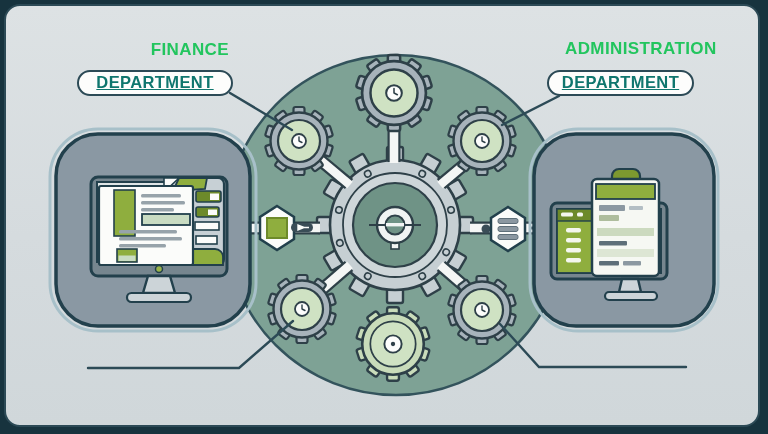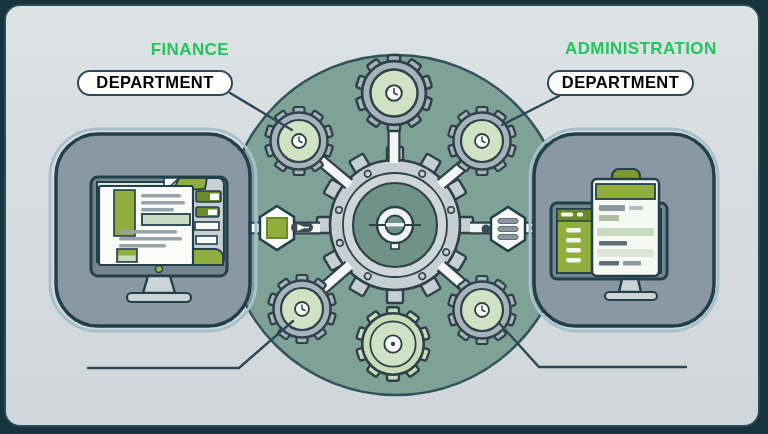--- a/index.html
+++ b/index.html
@@ -17,22 +17,22 @@
   }
   svg.art{position:absolute;left:0;top:0;width:768px;height:434px;}
   .toplabel{
     position:absolute;
     color:#22c55e;font-weight:bold;font-size:17px;letter-spacing:.4px;
     text-align:right;white-space:nowrap;
   }
   .pill{
     position:absolute;box-sizing:border-box;height:26px;
     background:#fdfdfc;border:2.5px solid #2c4a56;border-radius:14px;
-    color:#000000;font-weight:bold;font-size:16.5px;letter-spacing:.4px;
-    text-align:center;line-height:21px;
+    color:#0f766e;font-weight:bold;font-size:16.5px;letter-spacing:.4px;
+    text-align:center;line-height:21px;text-decoration:underline;
   }
   #finance-title{left:79px;top:40px;width:150px;}
   #finance-pill{left:77px;top:70px;width:156px;}
   #admin-title{left:565px;top:39px;width:150px;}
   #admin-pill{left:547px;top:70px;width:147px;}
 </style>
 </head>
 <body>
 
 <div class="canvas"></div>

